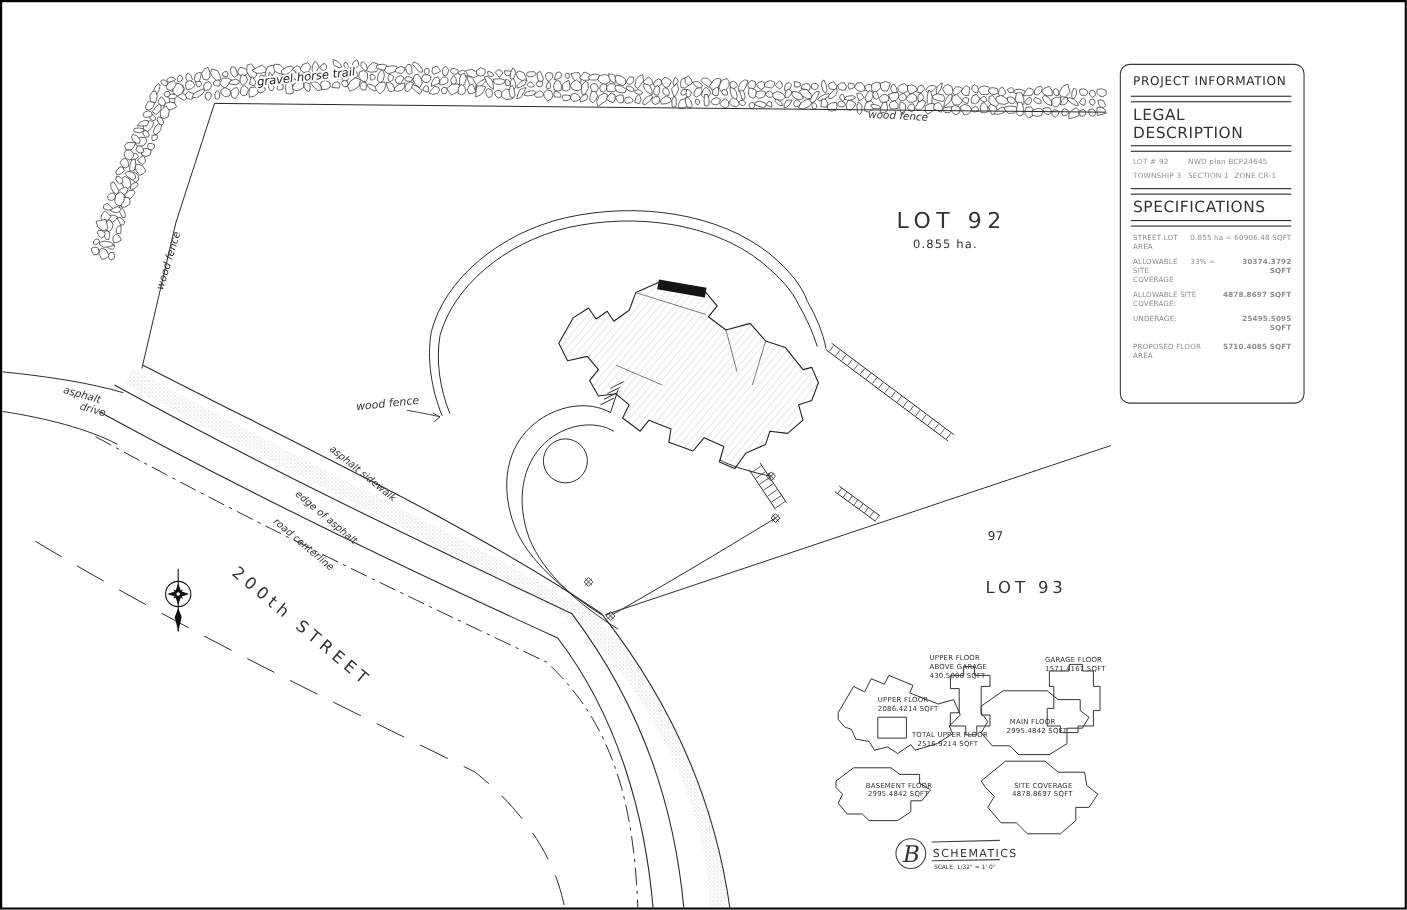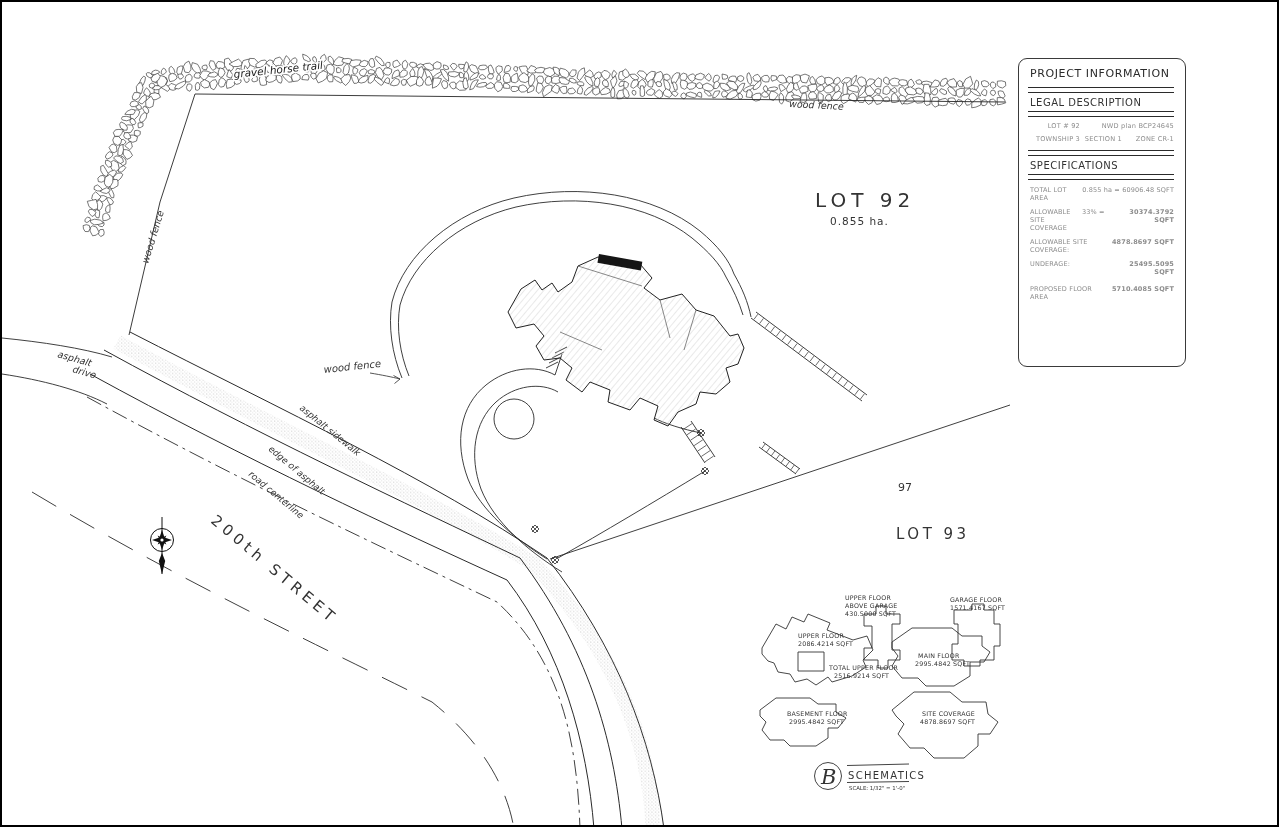--- a/index.html
+++ b/index.html
@@ -8,22 +8,22 @@
   svg{position:absolute;left:0;top:0;}
   text{fill:#333;}
   .hand{font-style:italic;}
 
   
   .info-panel{position:absolute;left:1016px;top:36px;width:168px;height:309px;
     border:1.6px solid #3a3a3a;border-radius:9px;padding:5px 9px;box-sizing:border-box;
     color:#2b2b2b;background:#fff;margin-top:20px;}
   .ip-title{font-size:11px;letter-spacing:.6px;margin:3px 0 7px 2px;font-weight:400;}
   .rule{height:4px;border-top:1.7px solid #2b2b2b;border-bottom:1.7px solid #2b2b2b;margin:2px 0 4px 0;width:146px;}
-  .ip-h{font-size:10px;letter-spacing:.5px;margin:3px 0 3px 2px;color:#333;}
-  .lrow{display:flex;font-size:6.6px;color:#8d8d8d;margin:5px 2px;letter-spacing:.2px;text-align:right;}
+  .ip-h{font-size:14px;letter-spacing:.5px;margin:3px 0 3px 2px;color:#333;}
+  .lrow{display:flex;font-size:6.6px;color:#8d8d8d;margin:5px 2px;letter-spacing:.2px;}
   .lrow .c1{width:50px;}
   .lrow .c2{flex:1;}
   .lrow .c3{width:52px;}
   .srow{display:flex;font-size:6.5px;color:#8d8d8d;margin:6px 2px;align-items:baseline;letter-spacing:.15px;}
   .srow .lab{flex:1;}
   .srow .pct{width:26px;}
   .srow .val{width:66px;text-align:right;font-weight:bold;}
   .srow.indent .lab{padding-right:14px;}
   .srow.gap{margin-top:9px;justify-content:center;}
 </style>
@@ -608,21 +608,21 @@
   <div class="lrow">
     <span class="c1">TOWNSHIP 3</span>
     <span class="c2">SECTION 1</span>
     <span class="c3">ZONE   CR-1</span>
   </div>
   <div class="rule" style="margin-top:7px"></div>
   <div class="ip-h">SPECIFICATIONS</div>
   <div class="rule"></div>
 
   <div class="srow">
-    <span class="lab">TOTAL LOT AREA</span>
+    <span class="lab">STREET LOT AREA</span>
     <span>0.855 ha = 60906.48 SQFT</span>
   </div>
   <div class="srow">
     <span class="lab">ALLOWABLE SITE COVERAGE</span>
     <span class="pct">33%  =</span>
     <span class="val">30374.3792 SQFT</span>
   </div>
   <div class="srow">
     <span class="lab">ALLOWABLE SITE COVERAGE:</span>
     <span class="val">4878.8697 SQFT</span>

